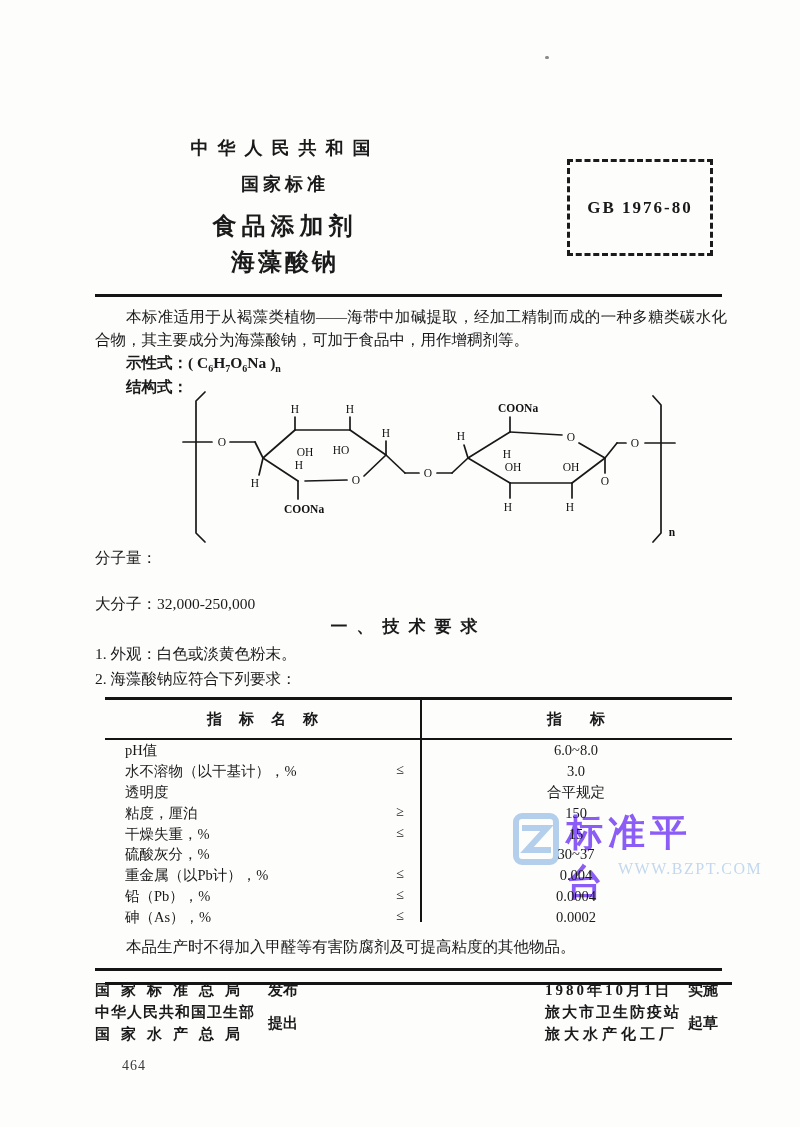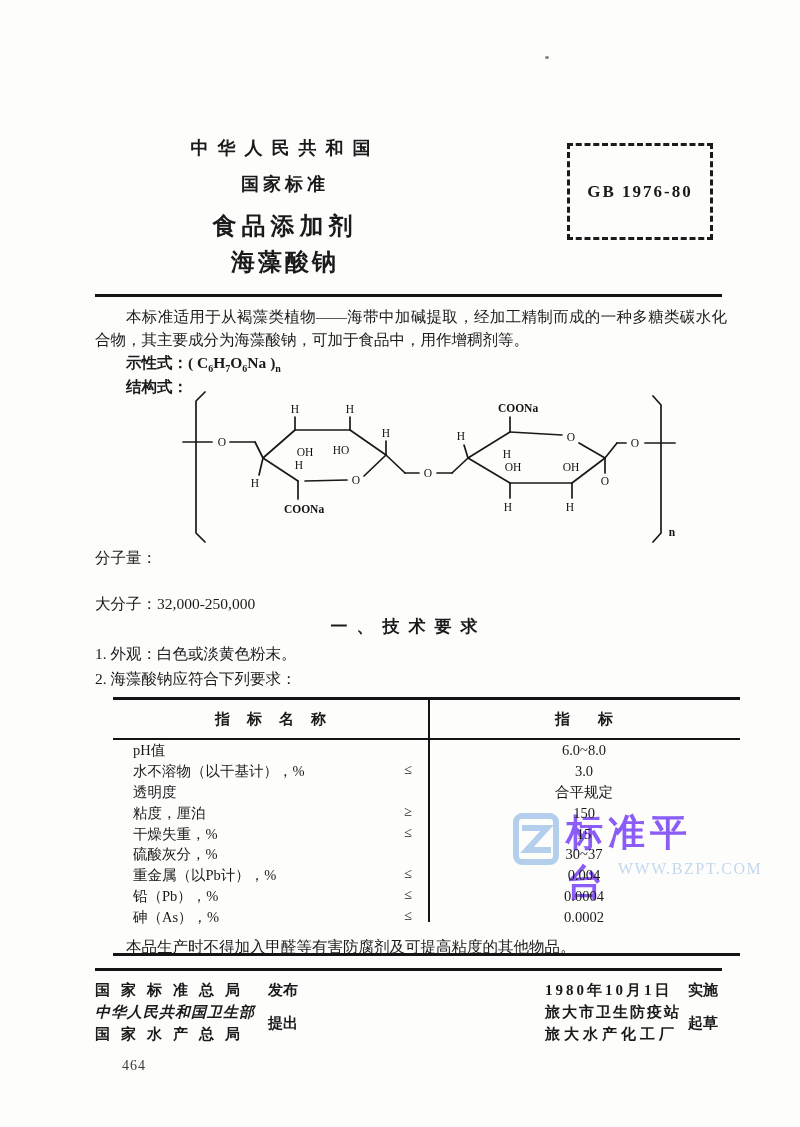--- a/index.html
+++ b/index.html
@@ -13,21 +13,21 @@
   .page{position:absolute;left:0;top:0;width:800px;height:1127px;overflow:hidden;}
   .layer{position:absolute;left:0;top:0;width:800px;height:1127px;z-index:1;}
   .abs{position:absolute;}
   
   .title-block{left:95px;top:0;width:380px;text-align:center;font-weight:bold;}
   .t1{position:absolute;left:0;top:136px;width:380px;font-size:18px;letter-spacing:9px;}
   .t2{position:absolute;left:0;top:172px;width:380px;font-size:18px;letter-spacing:4px;}
   .t3{position:absolute;left:0;top:210px;width:380px;font-size:24px;letter-spacing:5px;}
   .t4{position:absolute;left:0;top:246px;width:380px;font-size:24px;letter-spacing:3px;}
   .gb-box{
-    left:567px;top:143px;width:140px;height:91px;
+    left:567px;top:159px;width:140px;height:91px;
     border:3px dashed #1b1b1b;
     display:flex;align-items:center;justify-content:center;
     font-size:17px;font-weight:bold;letter-spacing:2px;
     font-family:"Liberation Serif","DejaVu Serif",serif;
   }
   .speck{left:545px;top:56px;width:4px;height:3px;background:#8a8a8a;border-radius:2px;}
   
   .hr{background:#141414;height:3px;left:95px;width:627px;}
   .hr1{top:294px;}
   .hr2{top:968px;}
@@ -46,40 +46,40 @@
   .structure svg{display:block;}
   .structure text{font-family:"Liberation Serif","DejaVu Serif",serif;font-size:11.5px;fill:#111;}
   .structure .lbl-b{font-weight:bold;}
   
   .sec-heading{left:95px;top:615px;width:627px;text-align:center;font-size:17px;font-weight:bold;letter-spacing:9px;}
   .li{left:95px;width:632px;font-size:15.5px;}
   .li1{top:644px;}
   .li2{top:669px;}
   
   .spec-table{
-    left:113px;top:697px;width:627px;height:259px;
+    left:105px;top:697px;width:627px;height:288px;
     border-top:3px solid #141414;border-bottom:3px solid #141414;
     box-sizing:border-box;
   }
   .vdiv{position:absolute;left:315px;top:0;width:2px;height:222px;background:#141414;}
   .thead{display:flex;height:38px;border-bottom:2px solid #141414;align-items:center;font-size:15px;font-weight:bold;}
   .hname{width:315px;text-align:center;letter-spacing:17px;text-indent:17px;}
   .hval{flex:1;text-align:center;letter-spacing:28px;text-indent:28px;}
   .tbody{font-size:14.5px;}
   .trow{display:flex;height:20.9px;align-items:center;}
   .tname{width:315px;display:flex;justify-content:space-between;box-sizing:border-box;padding-left:20px;padding-right:16px;}
   .tsym{font-size:14px;}
   .tval{flex:1;text-align:center;}
   
   .note{left:95px;top:937px;width:632px;font-size:15.5px;text-indent:2em;}
   
   .f{font-size:15px;font-weight:bold;white-space:nowrap;}
   .fl1{left:95px;top:981px;letter-spacing:11px;}
   .fl1b{left:268px;top:981px;}
-  .fl2{left:95px;top:1003px;letter-spacing:1px;font-style:italic;}
+  .fl2{left:95px;top:1003px;letter-spacing:1px;}
   .fl3{left:95px;top:1025px;letter-spacing:11px;}
   .fl3b{left:268px;top:1014px;}
   .fr1{left:545px;top:981px;letter-spacing:3px;}
   .fr1b{left:688px;top:981px;}
   .fr2{left:545px;top:1003px;letter-spacing:2px;}
   .fr3{left:545px;top:1025px;letter-spacing:4px;}
   .fr3b{left:688px;top:1014px;}
   .pageno{left:122px;top:1058px;font-size:14px;letter-spacing:1px;color:#3a3a3a;font-family:Liberation Serif, serif;}
   
   .watermark{position:absolute;left:512px;top:808px;width:210px;height:92px;z-index:0;}

